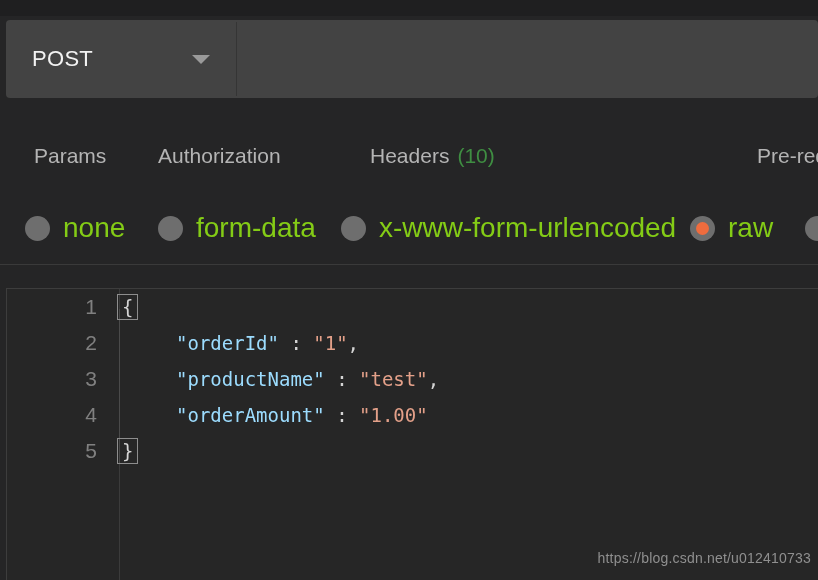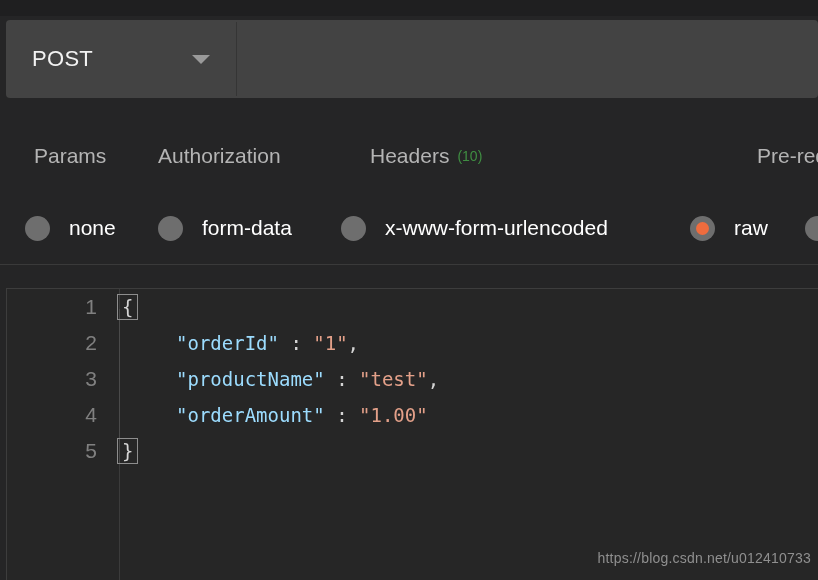--- a/index.html
+++ b/index.html
@@ -97,21 +97,21 @@
   }
   .tab-label {
     color: #b4b4b4;
     font-size: 21px;
   }
   .tab.active .tab-label {
     color: #f6f6f6;
   }
   .tab-count {
     color: #3f8e42;
-    font-size: 14px;
+    font-size: 21px;
     margin-left: 8px;
   }
   .tab-dot {
     width: 13px;
     height: 13px;
     border-radius: 50%;
     background: #5cb85c;
     margin-left: 12px;
   }
   .tab-underline {
@@ -150,23 +150,23 @@
     justify-content: center;
   }
   .radio-opt.selected .radio-circle::after {
     content: "";
     width: 13px;
     height: 13px;
     border-radius: 50%;
     background: #ef6c3e;
   }
   .radio-label {
-    color: #ffffff;
-    font-size: 21px;
-    margin-left: 19px;
+    color: #84cc16;
+    font-size: 28px;
+    margin-left: 13px;
   }
 
   
   .h-separator {
     position: absolute;
     left: 0;
     top: 264px;
     width: 818px;
     height: 1px;
     background: #3a3a3a;

